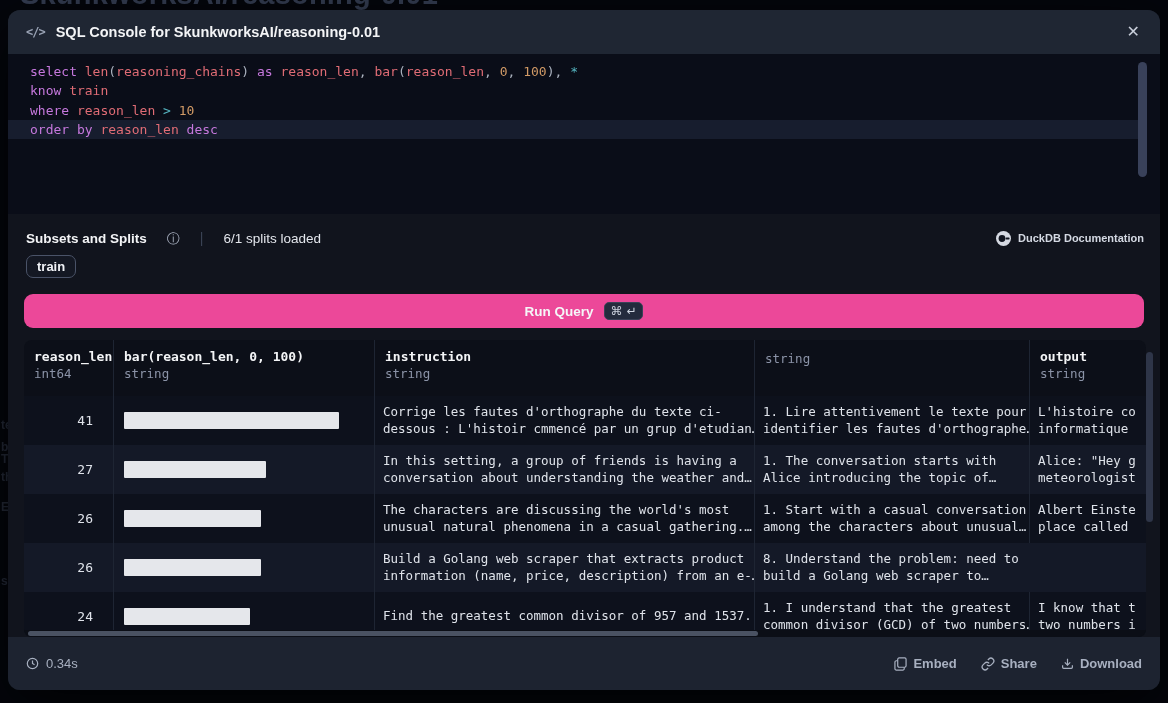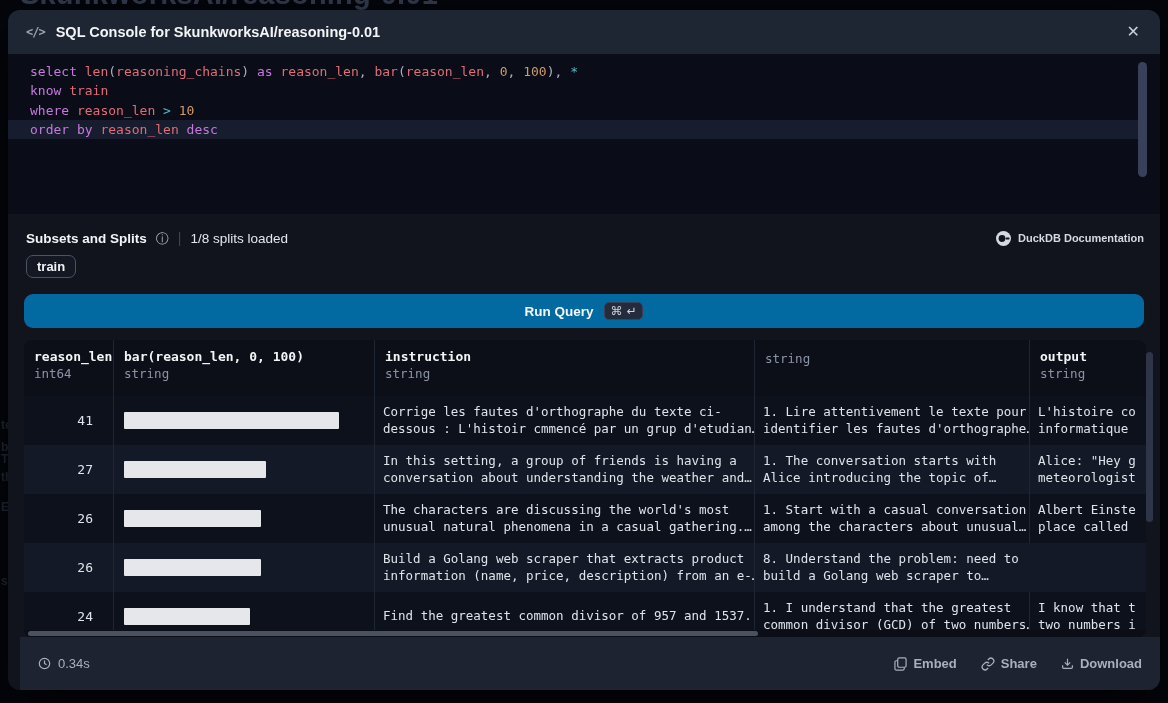--- a/index.html
+++ b/index.html
@@ -43,36 +43,36 @@
     padding:8px 0 0 22px;cursor:text;}
   .code-line{height:19.3px;white-space:pre;}
   .code-line.active{background:var(--active-line);margin-left:-22px;padding-left:22px;width:1131px;}
   .tok-kw{color:var(--kw);} .tok-id{color:var(--ident);} .tok-num{color:var(--num);}
   .tok-op{color:var(--op);} .tok-pn{color:var(--punct);}
   .editor-scrollbar{position:absolute;top:8px;right:13px;width:9px;height:146px;}
   .editor-scrollbar .thumb{position:absolute;top:0;width:9px;height:115px;border-radius:5px;background:#39415a;}
 
   
   .subsets-row{position:absolute;top:216px;left:18px;right:16px;height:24px;
-    display:flex;align-items:center;gap:9px;}
+    display:flex;align-items:center;gap:20px;}
   .subsets-label{font-size:13.5px;font-weight:bold;color:var(--text-main);}
   .info-icon{color:#aab2c2;font-size:13px;line-height:1;cursor:pointer;}
   .vsep{color:#3a4254;font-size:14px;}
   .splits-status{font-size:13.5px;color:#e3e6ec;}
   .duckdb-link{margin-left:auto;display:flex;align-items:center;gap:7px;color:#d4d9e3;
     font-size:11px;font-weight:bold;cursor:pointer;}
 
   .chip-row{position:absolute;top:245px;left:18px;}
   .chip{background:#141823;border:1px solid #4a5368;border-radius:7px;color:#f0f2f6;
     font-size:13px;font-weight:bold;padding:3px 10px;cursor:pointer;
     font-family:"Liberation Sans",sans-serif;}
 
   
   .run-query{position:absolute;top:284px;left:16px;width:1120px;height:34px;
-    background:#0369a1;border:none;border-radius:9px;display:flex;align-items:center;
+    background:#ec4899;border:none;border-radius:9px;display:flex;align-items:center;
     justify-content:center;gap:10px;cursor:pointer;}
   .run-query .lbl{color:#f5f6f8;font-size:13.5px;font-weight:bold;font-family:"Liberation Sans",sans-serif;}
   .run-query kbd{background:#242b3d;border:1px solid #3a4257;border-radius:5px;color:#cdd3df;
     font-size:12px;padding:1px 6px;font-family:"DejaVu Sans",sans-serif;}
 
   
   .table-wrap{position:absolute;top:330px;left:16px;width:1122px;height:297px;
     background:var(--table-bg);border-radius:8px;overflow:hidden;
     font-family:"DejaVu Sans Mono",monospace;}
   .thead{display:flex;height:56px;}
@@ -89,21 +89,21 @@
   .barcell{display:flex;align-items:center;padding-left:10px;}
   .bar-fill{height:17px;background:var(--bar-fill);border-radius:1px;}
   .textcell{display:flex;align-items:center;padding:0 8px;}
   .textcell span{white-space:pre;font-size:12.5px;line-height:16.5px;color:var(--text-cell);}
   .hscrollbar{position:absolute;left:0;bottom:0;width:100%;height:7px;background:#0b0e16;}
   .hscrollbar .thumb{position:absolute;left:4px;top:1px;width:730px;height:5px;border-radius:3px;background:#4a5262;}
   .vscrollbar{position:absolute;top:336px;right:7px;width:7px;height:285px;}
   .vscrollbar .thumb{position:absolute;top:6px;width:7px;height:170px;border-radius:4px;background:#2e3548;}
 
   
-  .modal-footer{position:absolute;left:12px;right:0;bottom:0;height:53px;background:var(--footer-bg);
+  .modal-footer{position:absolute;left:0;right:0;bottom:0;height:53px;background:var(--footer-bg);
     display:flex;align-items:center;padding:0 18px;color:#a8b0c0;font-size:13px;}
   .elapsed{display:flex;align-items:center;gap:7px;}
   .footer-actions{margin-left:auto;display:flex;align-items:center;gap:24px;}
   .footer-btn{display:flex;align-items:center;gap:6px;background:none;border:none;
     color:#a8b0c0;font-size:13px;cursor:pointer;font-family:"Liberation Sans",sans-serif;font-weight:bold;}
   svg{display:block;}
 </style>
 </head>
 <body>
 
@@ -134,21 +134,21 @@
       </div>
     <div class="editor-scrollbar">
         <div class="thumb"></div>
       </div>
   </div>
 
   <div class="subsets-row">
     <span class="subsets-label">Subsets and Splits</span>
     <span class="info-icon">ⓘ</span>
     <span class="vsep">|</span>
-    <span class="splits-status">1/8 splits loaded</span>
+    <span class="splits-status">6/1 splits loaded</span>
     <a class="duckdb-link">
       <svg width="15" height="15" viewBox="0 0 15 15">
         <circle cx="7.5" cy="7.5" r="7.5" fill="#d5d9e2"></circle>
         <circle cx="6" cy="7.5" r="3.4" fill="#10141f"></circle>
         <rect x="9.6" y="6.6" width="4" height="1.8" rx="0.9" fill="#10141f"></rect>
       </svg>
       <span>DuckDB Documentation</span>
     </a>
   </div>
 

